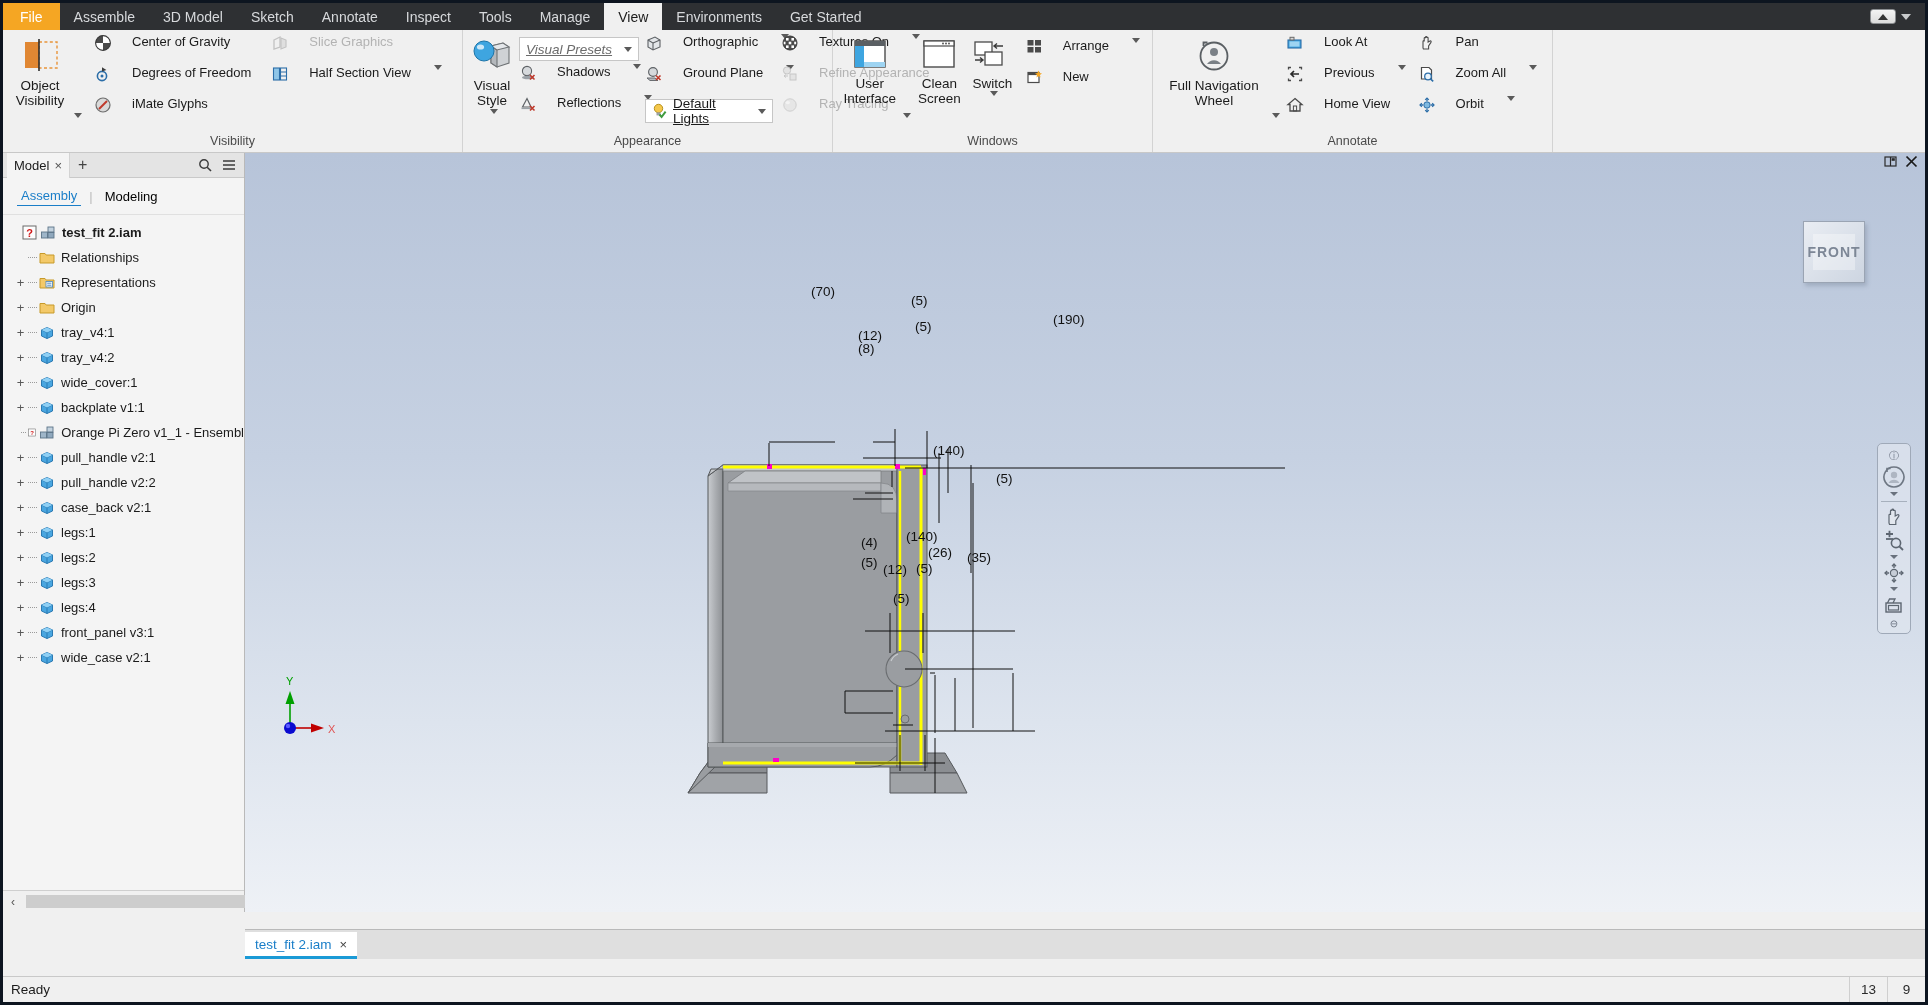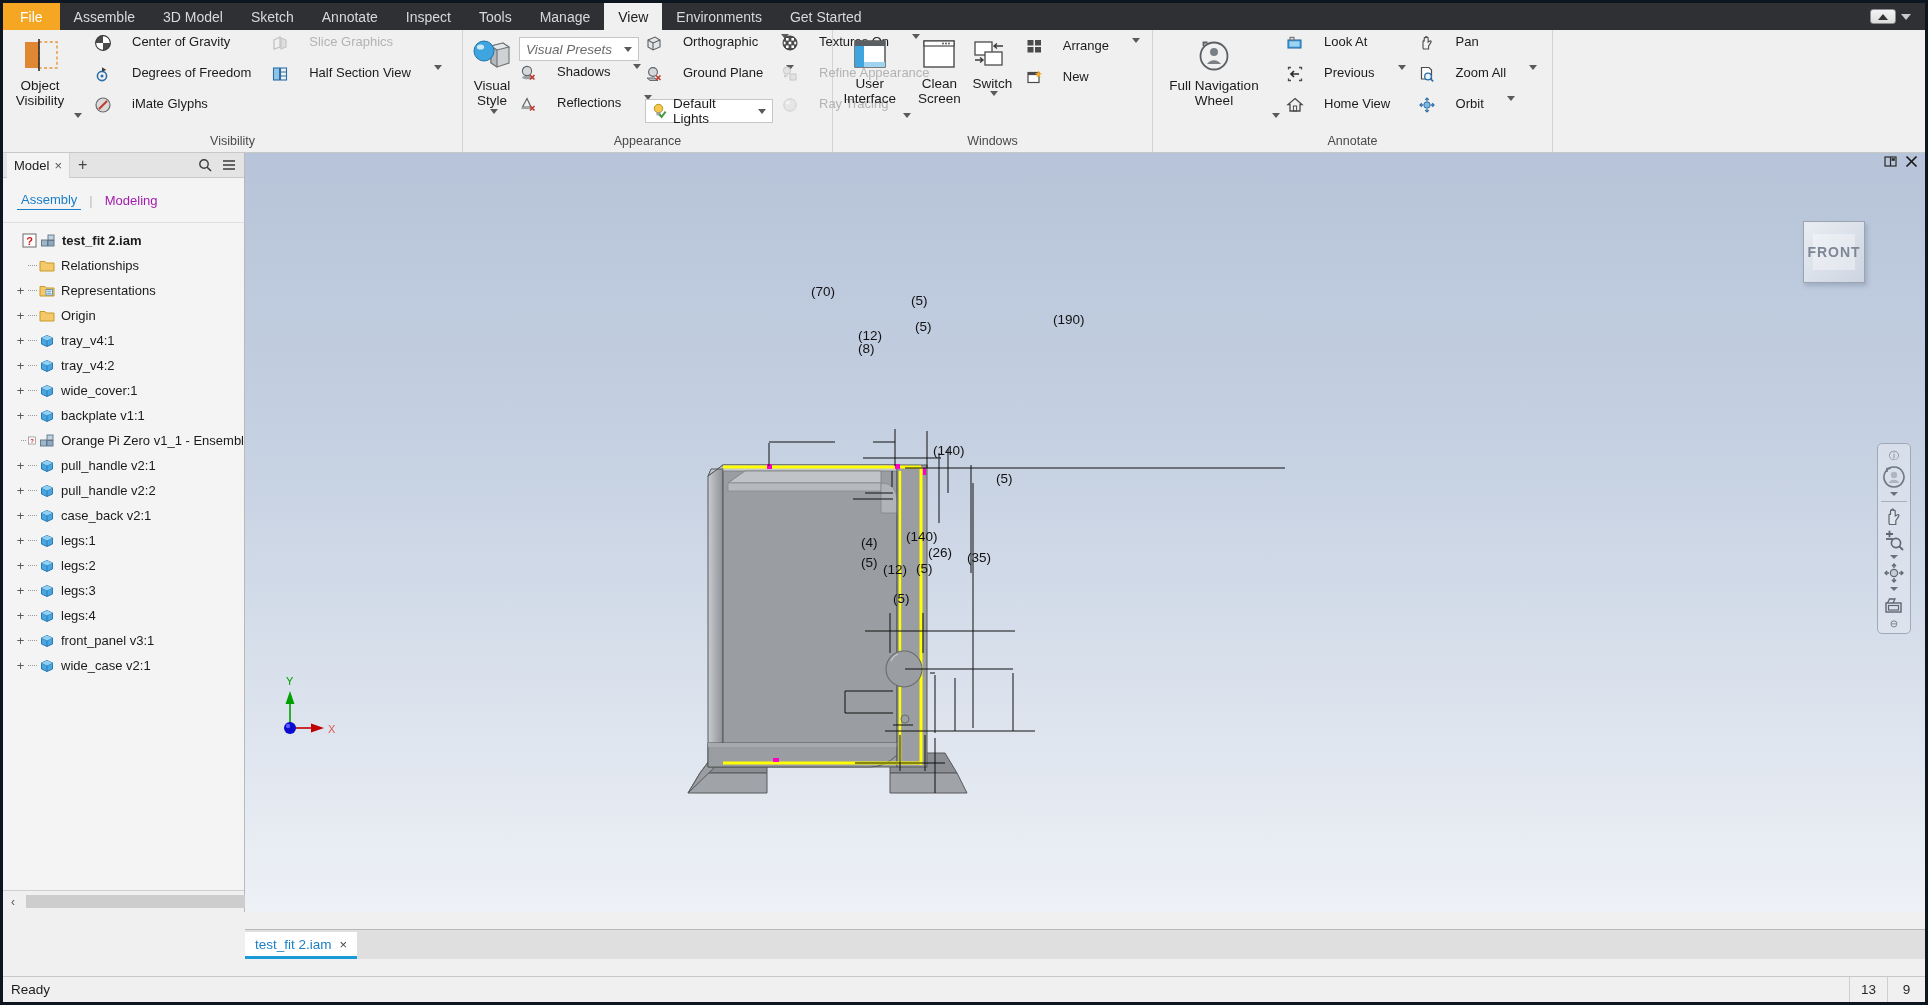--- a/index.html
+++ b/index.html
@@ -72,21 +72,21 @@
     font-size:13.5px;
   }
   .bigbtn .lbl { margin-top:4px; }
   .caret-s { width:0;height:0;border-left:4px solid transparent;border-right:4px solid transparent;border-top:5px solid #5a5a5a; margin-left:3px;}
   .caret-side { align-self:flex-end; margin-bottom:16px; }
 
   
   .combo {
     display:flex; align-items:center; justify-content:space-between;
     border:1px solid #c6c6c6; background:#fff; height:24px; padding:0 6px;
-    font-size:13.5px; cursor:pointer;
+    font-size:13.5px; cursor:pointer;text-decoration:underline;
   }
   .combo.ital { font-style:italic; color:#6b6b6b; }
   .combo.with-icon { gap:6px; }
 
   
   .ico { display:inline-flex; align-items:center; justify-content:center; flex:0 0 auto;}
 
   
   .browser {
     position:absolute; top:150px; left:0; width:242px; bottom:90px;
@@ -99,25 +99,25 @@
   }
   .btab {
     display:flex; align-items:center; gap:5px; background:#f4f4f4;
     height:25px; padding:0 7px; font-size:13px; cursor:pointer;
     border-right:1px solid #d3d3d3;
   }
   .btab .x { font-size:13px; color:#555; }
   .bplus { padding:0 8px; font-size:16px; color:#444; cursor:pointer; }
   .btabs-right { margin-left:auto; display:flex; gap:10px; padding-right:8px; }
   .subtabs {
-    display:flex; align-items:center; gap:8px; height:45px;
+    display:flex; align-items:center; gap:8px; height:37px;
     padding-left:14px; font-size:13px; border-bottom:1px solid #e0e0e0;
     background:#f4f4f4;
   }
-  .subtab { padding:2px 4px; cursor:pointer; color:#a21caf; }
+  .subtab { padding:2px 4px; cursor:pointer; color:#000000; }
   .subtab.sel { color:#1a7ec8; border-bottom:1px solid #1a7ec8; }
   .subtab-sep { color:#bbb; }
   .tree { flex:1; overflow:hidden; padding-top:5px; font-size:13px;}
   .tnode {
     display:flex; align-items:center; height:25px; padding-left:6px;
     cursor:pointer; white-space:nowrap;
   }
   .texp { width:15px; text-align:center; color:#585858; font-size:13px; user-select:none; }
   .tdash { width:9px; border-top:1px dotted #9a9a9a; height:1px; margin-right:2px;}
   .ticon { margin-right:6px; display:inline-flex; }

